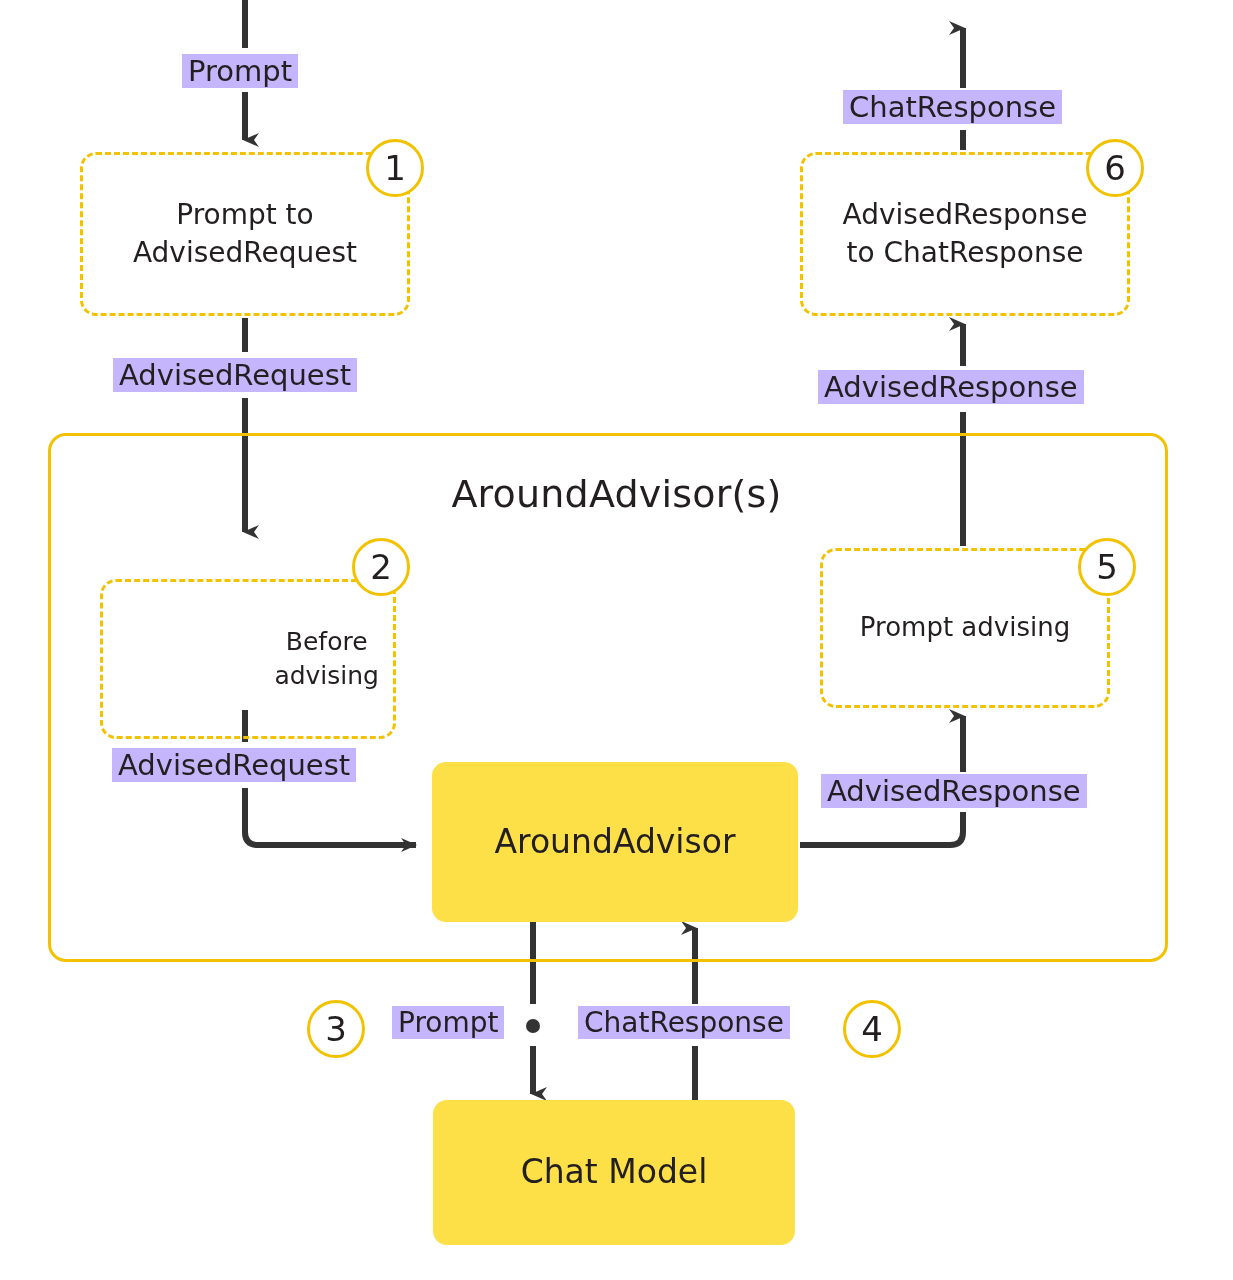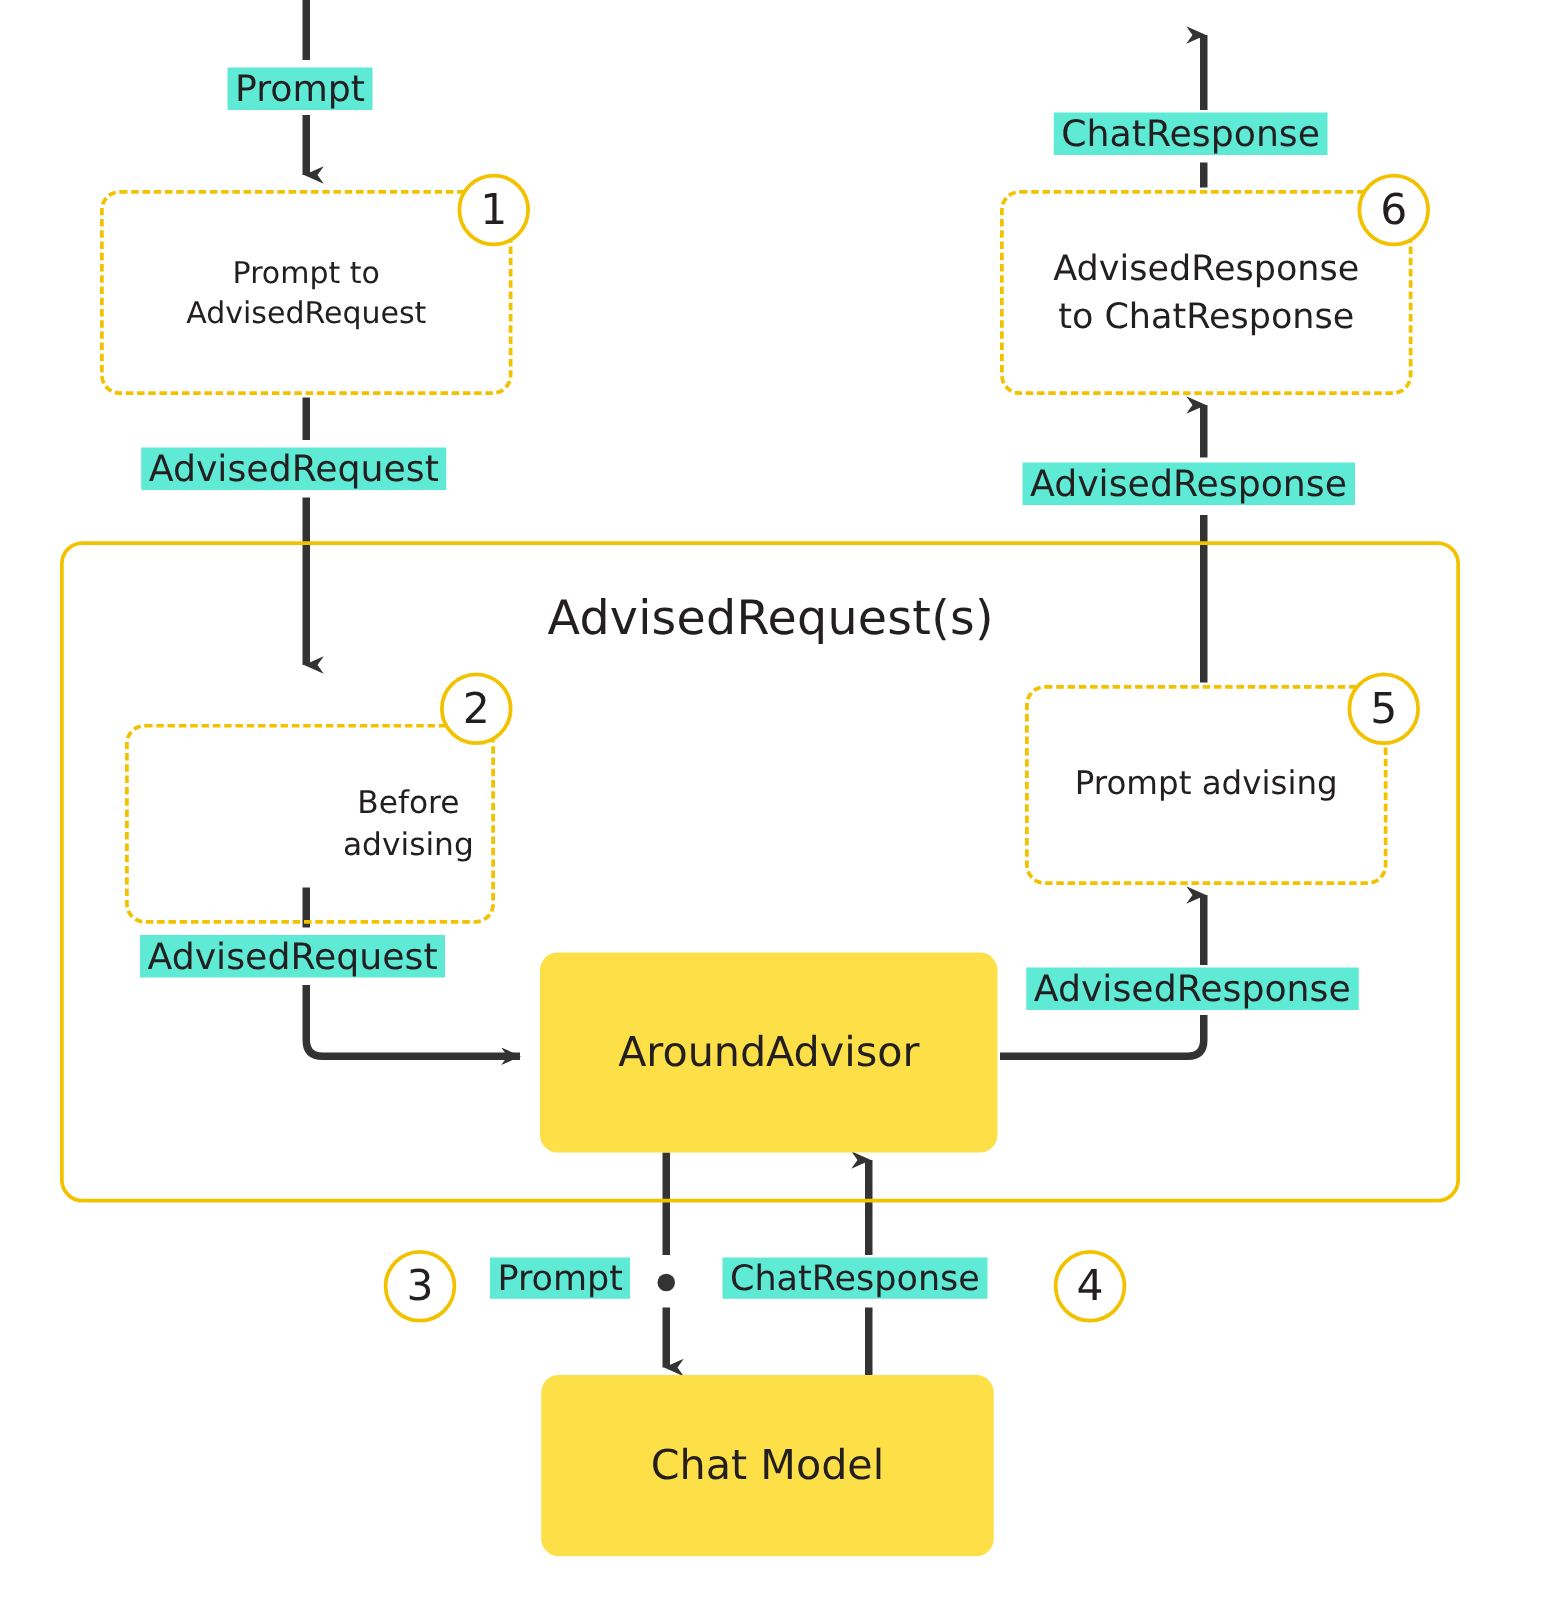--- a/index.html
+++ b/index.html
@@ -58,21 +58,21 @@
     display: flex;
     align-items: center;
     justify-content: center;
     text-align: center;
     color: #231f20;
     line-height: 1.35;
     background: transparent;
   }
   .dashed-box .box-label { padding: 0 14px; }
 
-  #box-1 { left: 80px;  top: 152px; width: 330px; height: 164px; font-size: 24px; }
+  #box-1 { left: 80px;  top: 152px; width: 330px; height: 164px; font-size: 28px; }
   #box-6 { left: 800px; top: 152px; width: 330px; height: 164px; font-size: 28px; }
   #box-2 { left: 100px; top: 579px; width: 296px; height: 160px; font-size: 25px; justify-content: flex-end; }
   #box-5 { left: 820px; top: 548px; width: 290px; height: 160px; font-size: 26px; }
 
   
   .solid-node {
     position: absolute;
     box-sizing: border-box;
     background: #fde047;
     border-radius: 14px;
@@ -111,21 +111,21 @@
   #badge-6 { left: 1086px; top: 139px; }
   #badge-2 { left: 352px;  top: 538px; }
   #badge-5 { left: 1078px; top: 538px; }
   #badge-3 { left: 307px;  top: 1000px; }
   #badge-4 { left: 843px;  top: 1000px; }
 
   
   .edge-label {
     position: absolute;
     color: #231f20;
-    background: #5eead4;
+    background: #c4b5fd;
     white-space: nowrap;
     font-size: 29px;
     padding: 0 6px;
     text-align: center;
   }
   .edge-label.small { font-size: 28px; }
 
   #lbl-prompt-top        { left: 182px; top: 54px;  }
   #lbl-advised-request-1 { left: 113px; top: 358px; }
   #lbl-advised-request-2 { left: 112px; top: 748px; }
@@ -177,21 +177,21 @@
       <line x1="963" y1="366" x2="963" y2="324" marker-end="url(#arrowUp)"></line>
 
       <line x1="963" y1="150" x2="963" y2="130"></line>
       <line x1="963" y1="88" x2="963" y2="28" marker-end="url(#arrowUp)"></line>
     </g>
 
     <circle cx="533" cy="1026" r="7" fill="#333333"></circle>
   </svg>
 
   <div class="advisor-container"></div>
-  <div class="container-title">AdvisedRequest(s)</div>
+  <div class="container-title">AroundAdvisor(s)</div>
 
   <div class="dashed-box" id="box-1">
     <div class="box-label">
       <div>Prompt to</div>
       <div>AdvisedRequest</div>
     </div>
   </div>
 
   <div class="dashed-box" id="box-6">
     <div class="box-label">

